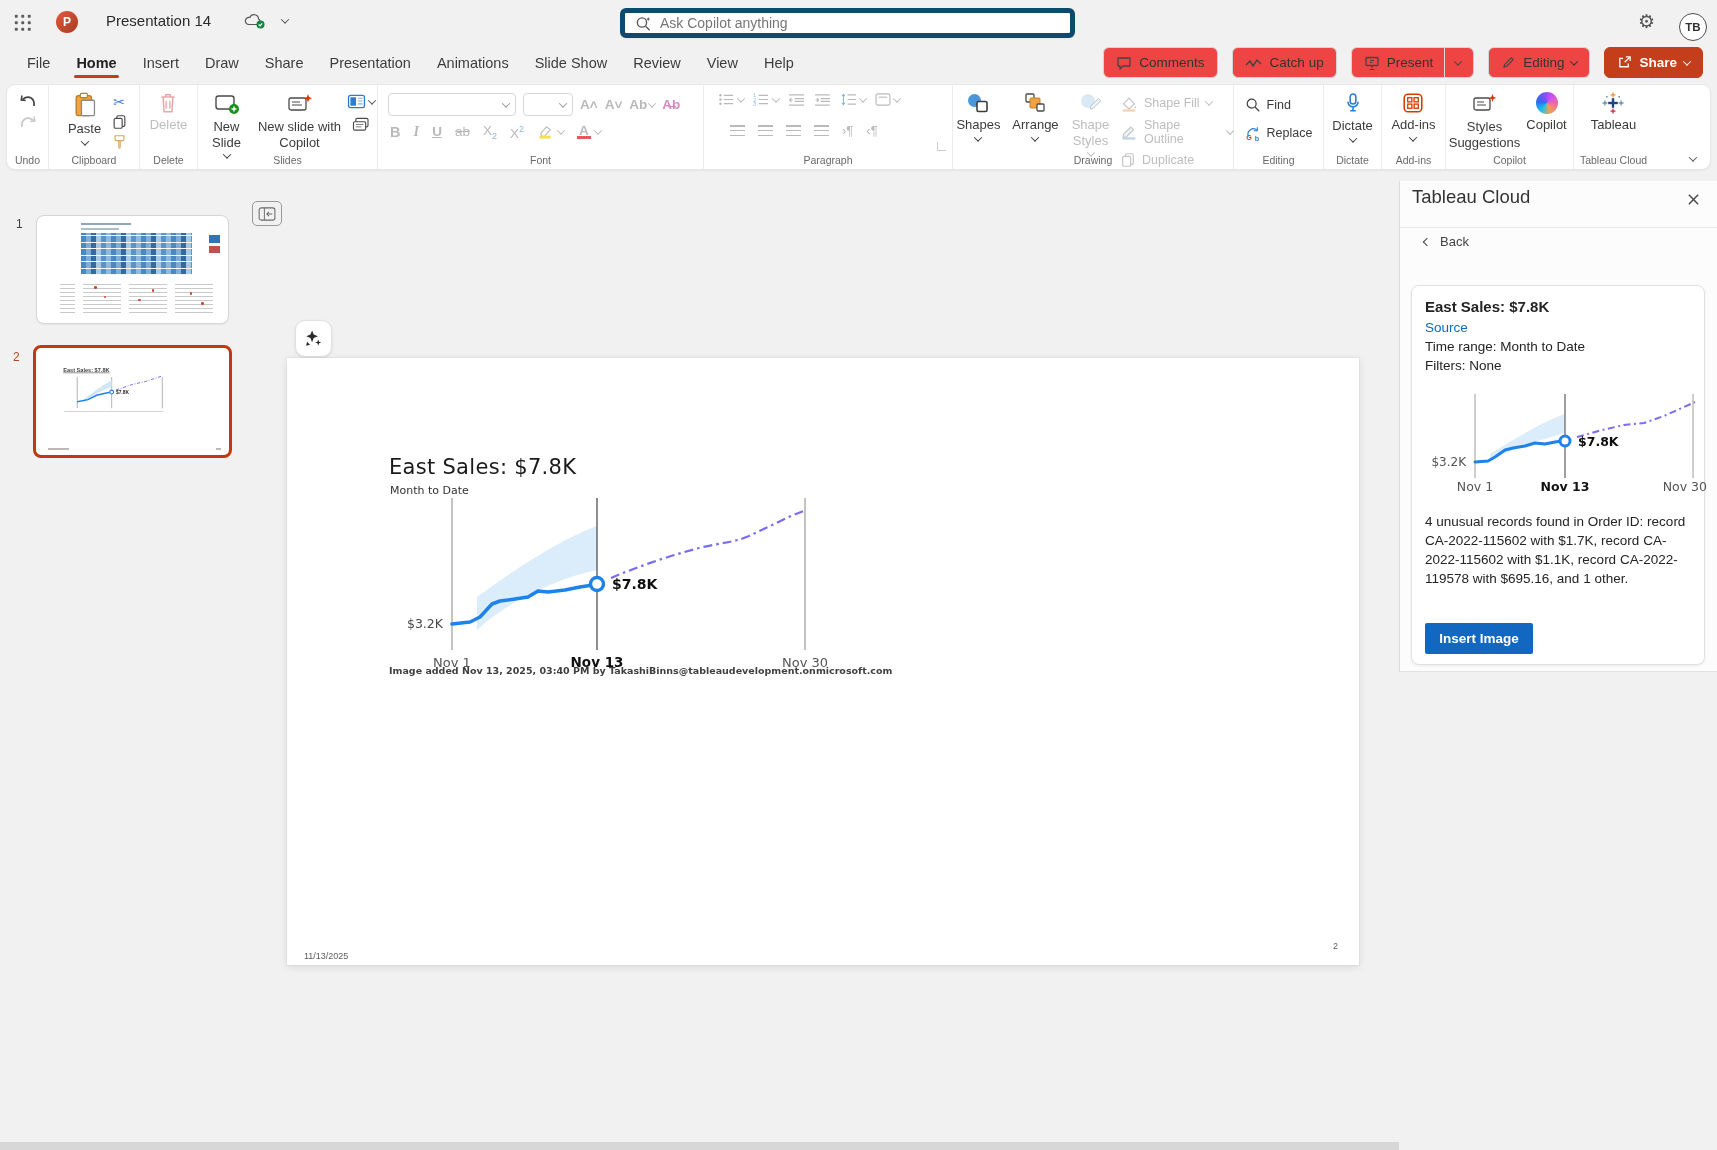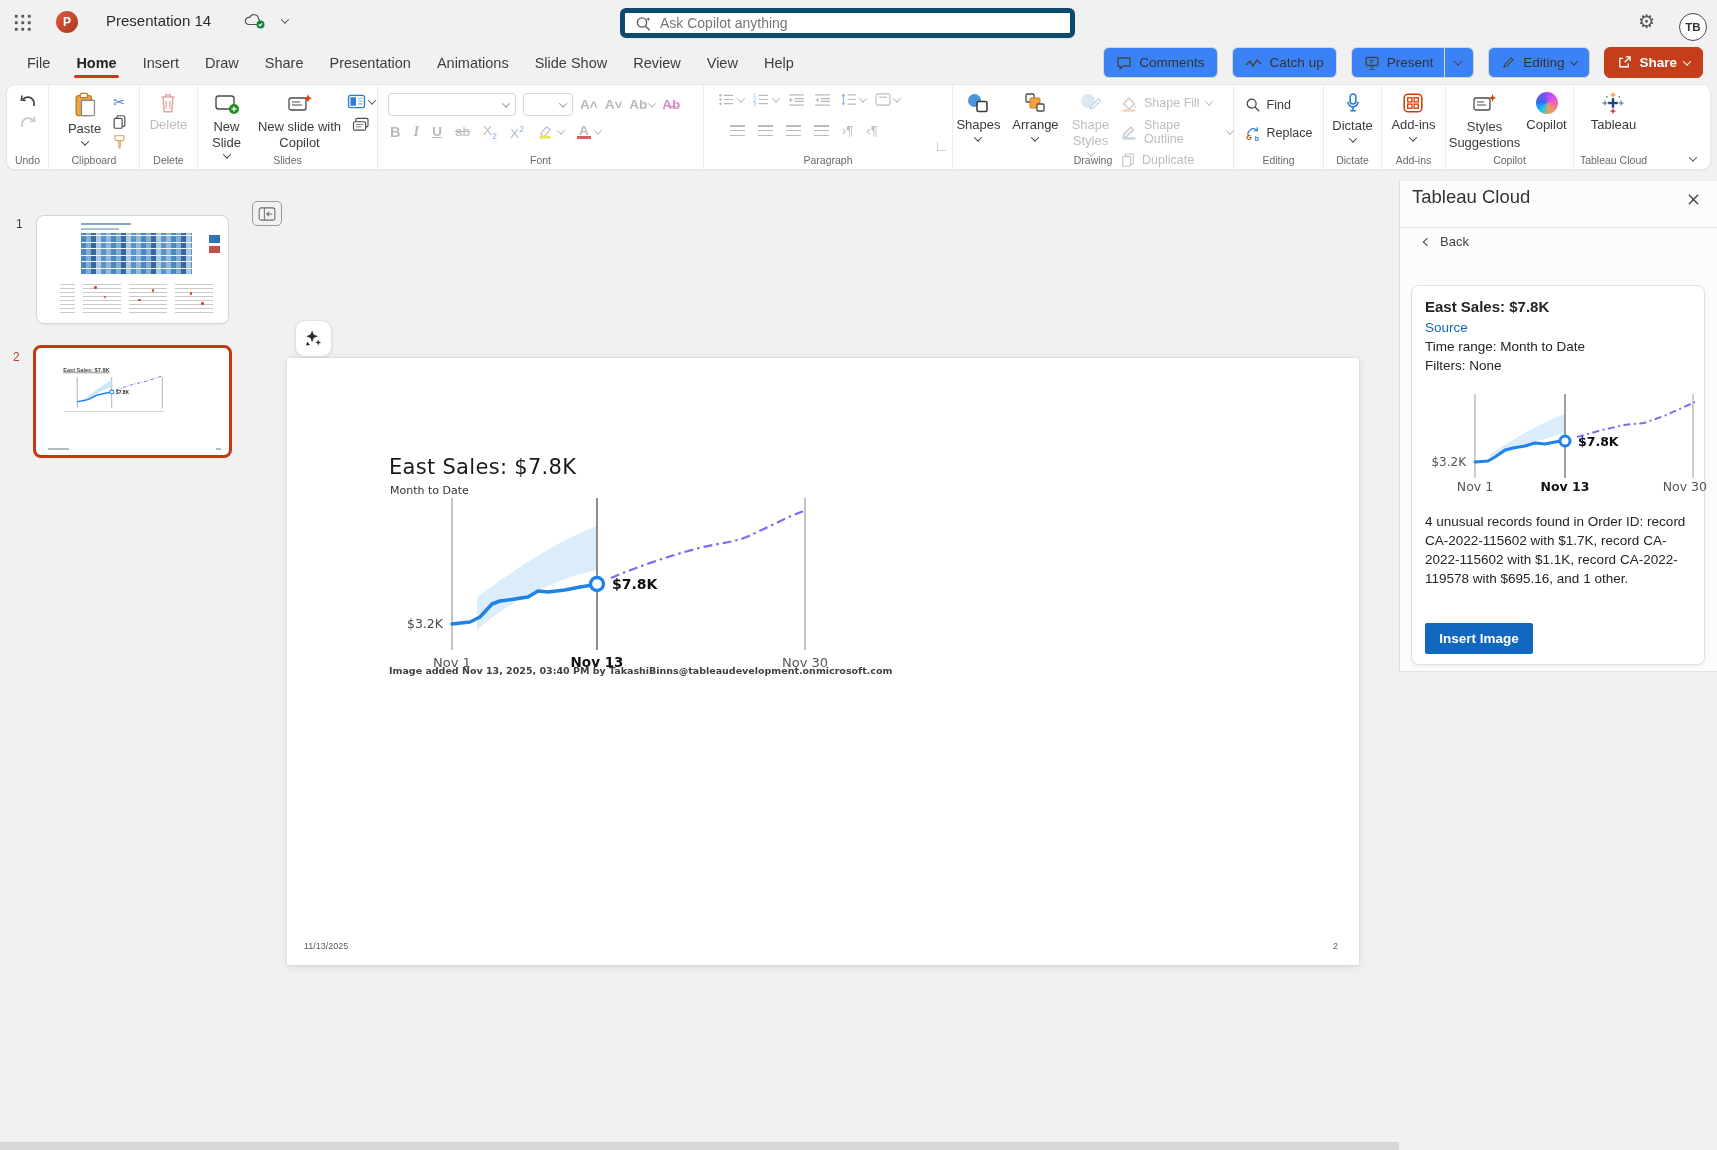--- a/index.html
+++ b/index.html
@@ -20,21 +20,21 @@
   .search-input::placeholder{color:#767676}
   .gear{position:absolute;left:1638px;top:10px;font-size:19px;color:#555;font-family:"DejaVu Sans",sans-serif}
   .avatar{position:absolute;left:1679px;top:13px;width:28px;height:28px;border:1.6px solid #4d4d4d;border-radius:50%;display:flex;align-items:center;justify-content:center;font-size:11.5px;font-weight:700;color:#333;background:#fff}
   
   .menubar{position:absolute;left:0;top:44px;width:100%;height:38px;display:flex;align-items:center}
   .tabs{display:flex;margin-left:14px}
   .tab{position:relative;padding:0 13px;line-height:36px;font-size:14.5px;color:#3d3d3d;cursor:default}
   .tab.active{font-weight:700;color:#242424}
   .tab.active::after{content:"";position:absolute;left:11px;right:11px;bottom:3px;height:3px;border-radius:3px;background:#c43e1c}
   .mb-actions{position:absolute;right:14px;top:3px;display:flex;gap:14px;align-items:center}
-  .abtn{height:31px;border:1px solid #d4d4d4;background:#3b82f6;border-radius:6px;display:flex;align-items:center;gap:7px;padding:0 12px;font-size:13.5px;color:#333}
+  .abtn{height:31px;border:1px solid #d4d4d4;background:#ef4444;border-radius:6px;display:flex;align-items:center;gap:7px;padding:0 12px;font-size:13.5px;color:#333}
   .abtn .seg{display:flex;align-items:center;height:100%;padding-left:10px;margin-left:4px;border-left:1px solid #d9d9d9;color:#444}
   .abtn.share{background:#c43e1c;border-color:#c43e1c;color:#fff;font-weight:600}
   
   .ribbon{position:absolute;left:6px;top:84px;width:1705px;height:86px;background:#fff;border:1px solid #e7e7e7;border-radius:9px;box-shadow:0 1px 2px rgba(0,0,0,.05);display:flex}
   .grp{position:relative;height:100%;border-right:1px solid #ececec;flex:0 0 auto;display:flex;justify-content:center;gap:4px;padding-top:7px}
   .glabel{position:absolute;bottom:3px;left:0;right:0;text-align:center;font-size:10.5px;color:#696969;white-space:nowrap}
   .bb{display:flex;flex-direction:column;align-items:center;gap:3px;font-size:13px;color:#3b3b3b;text-align:center}
   .bb .lb{line-height:1.2}
   .dis{color:#bdbdbd}
   .stackcol{display:flex;flex-direction:column;align-items:center;justify-content:flex-start;gap:6px;padding-top:2px}
@@ -61,21 +61,21 @@
   .hleg{position:absolute;right:4%;top:18%;width:6%;height:20%;background:linear-gradient(#2e75b6 0 38%,transparent 38% 52%,#c0504d 52% 82%,transparent 82%)}
   .sml{position:absolute;top:61%;height:30%;background:repeating-linear-gradient(0deg,#c9c9c9 0 1px,transparent 1px 4px)}
   .sml i{position:absolute;width:2.5px;height:2.5px;background:#d0452f;border-radius:50%}
   
   .designerbtn{position:absolute;left:295px;top:320px;width:37px;height:37px;background:#fff;border:1px solid #e1e1e1;border-radius:10px;box-shadow:0 1px 3px rgba(0,0,0,.10);display:flex;align-items:center;justify-content:center}
   .collapsepane{position:absolute;left:252px;top:201px;width:30px;height:25px;display:flex;align-items:center;justify-content:center;background:#f1f1f1;border:1px solid #9a9a9a;border-radius:5px}
   .slide{position:absolute;left:287px;top:358px;width:1072px;height:607px;background:#fff;box-shadow:0 0 0 1px rgba(0,0,0,.03),0 2px 8px rgba(0,0,0,.10)}
   .sl-title{position:absolute;left:102px;top:97px;font-family:"DejaVu Sans",sans-serif;font-size:21px;color:#1a1a1a;letter-spacing:.3px}
   .sl-sub{position:absolute;left:103px;top:126px;font-family:"DejaVu Sans",sans-serif;font-size:11px;color:#333}
   .sl-caption{position:absolute;left:102px;top:307px;font-family:"DejaVu Sans",sans-serif;font-size:9.5px;font-weight:600;color:#3f3f3f}
-  .sl-date{position:absolute;left:17px;bottom:14px;font-size:9px;color:#5c5c5c}
+  .sl-date{position:absolute;left:17px;bottom:4px;font-size:9px;color:#5c5c5c}
   .sl-num{position:absolute;right:21px;bottom:14px;font-size:9px;color:#5c5c5c}
   .chartfont{font-family:"DejaVu Sans",sans-serif}
   
   .panel-sheet{position:absolute;left:1399px;top:181px;width:318px;height:491px;background:#fcfcfc;border-left:1px solid #dcdcdc;border-bottom:1px solid #e2e2e2}
   .panel-title{position:absolute;left:12px;top:5px;font-size:18.5px;color:#333}
   .panel-close{position:absolute;right:14px;top:8px;width:20px;height:20px;display:flex;align-items:center;justify-content:center}
   .panel-div{position:absolute;left:0;top:46px;width:100%;border-top:1px solid #e8e8e8}
   .backrow{position:absolute;left:24px;top:53px;display:flex;align-items:center;gap:10px;font-size:13px;color:#444}
   .card{position:absolute;left:1411px;top:285px;width:294px;height:380px;background:#fff;border:1px solid #e1e1e1;border-radius:8px;box-shadow:0 1px 3px rgba(0,0,0,.07)}
   .card-title{position:absolute;left:13px;top:12px;font-size:15px;font-weight:700;color:#242424}

